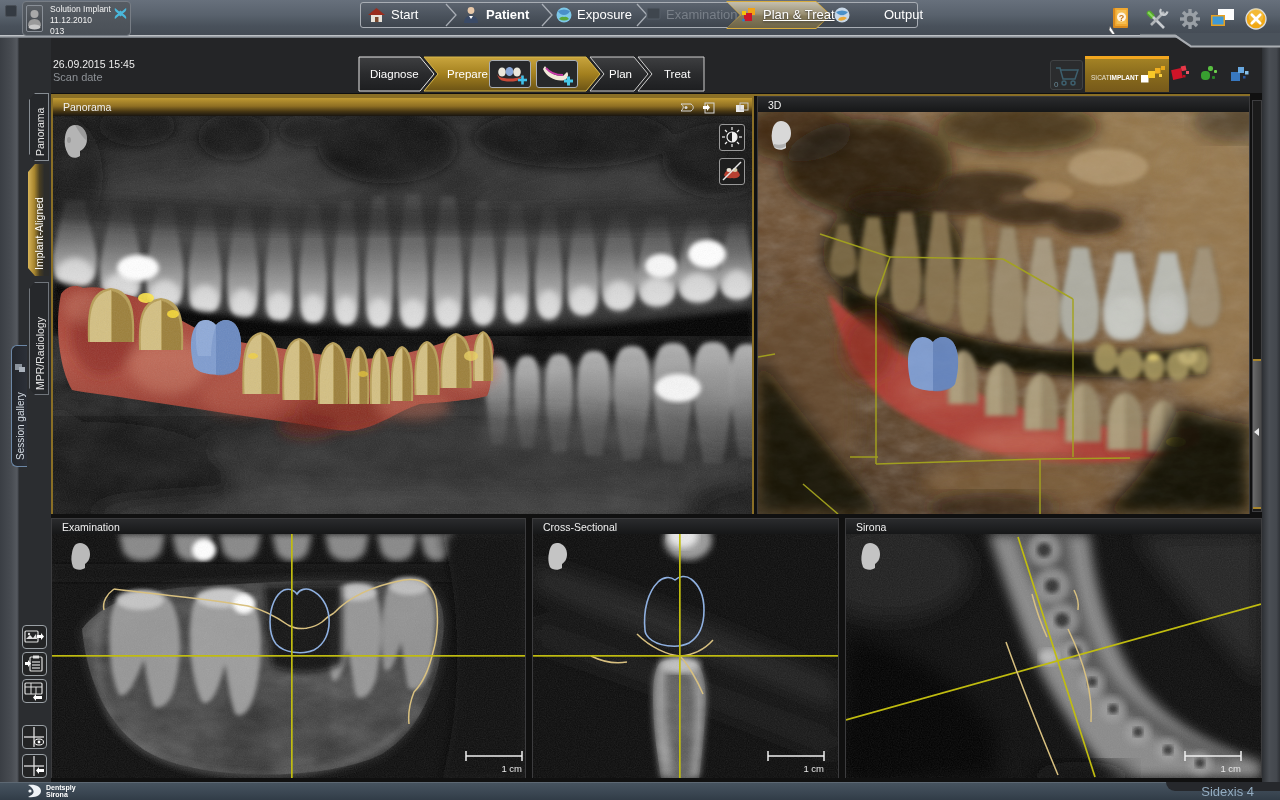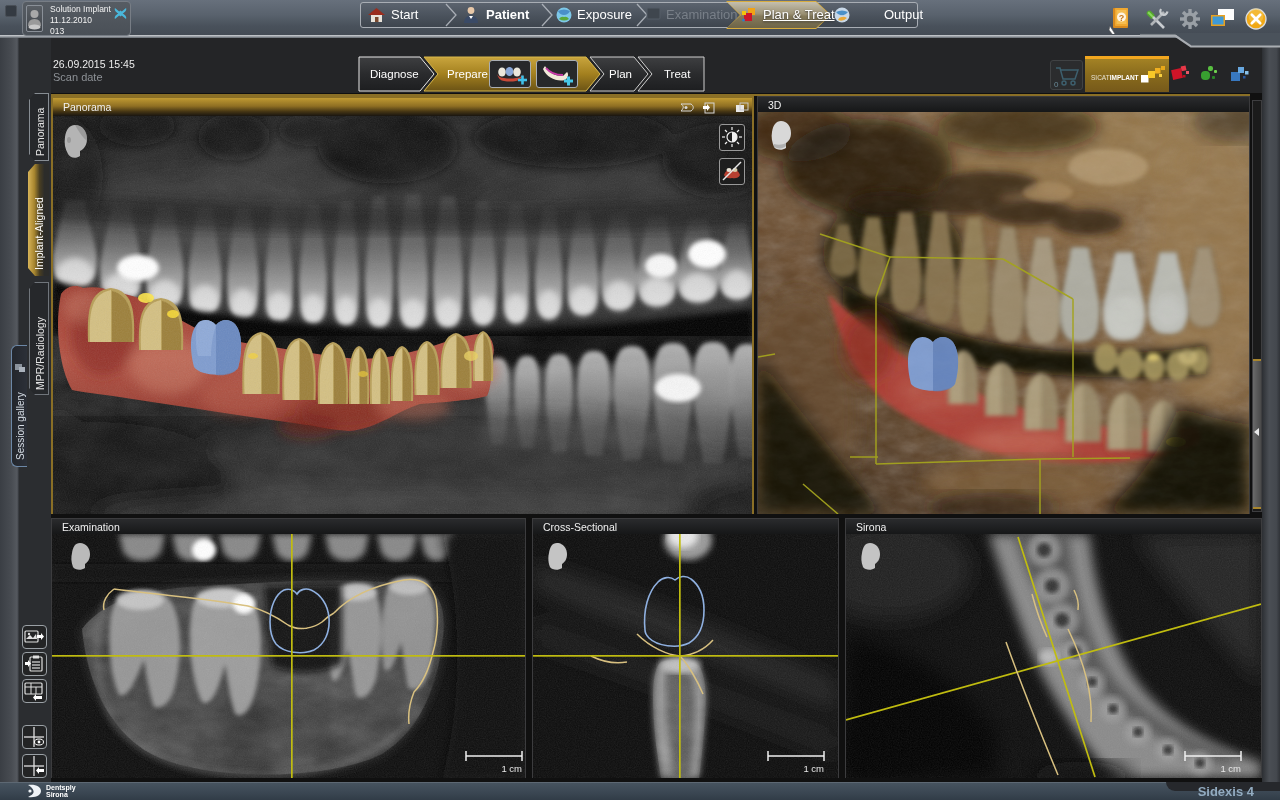--- a/index.html
+++ b/index.html
@@ -50,21 +50,21 @@
 clip-path:polygon(100% 0,100% 100%,7px 100%,0 calc(100% - 8px),0 8px,7px 0);}
 #vt3{left:29px;top:282px;width:20px;height:113px;background:#26282b;border:1px solid #70757b;
 clip-path:polygon(100% 0,100% 100%,6px 100%,0 calc(100% - 7px),0 7px,6px 0);}
 #vt4{left:11px;top:345px;width:16px;height:122px;background:linear-gradient(90deg,#23262c,#2c3038);
 border:1px solid #6c87a6;border-right:none;border-radius:6px 0 0 6px;color:#d7dee6;}
 
 .sq{position:absolute;left:22px;width:25px;height:24px;background:#232425;border:1px solid #9aa0a5;border-radius:4px;}
 
 #statusbar{left:0;top:782px;width:1280px;height:18px;
 background:linear-gradient(#46535f,#3a4652 60%,#313c47);border-top:1px solid #5d6873;}
-#sidexis{position:absolute;right:26px;top:784px;color:#92abc0;font-size:13px;font-weight:bold;}
+#sidexis{position:absolute;right:26px;top:784px;color:#92abc0;font-size:13px;font-weight:normal;}
 #notch{left:1166px;top:782px;width:114px;height:9px;background:#26282c;border-radius:0 0 0 9px;}
 #dlogo{position:absolute;left:46px;top:784px;color:#fff;font-size:7px;line-height:7px;font-weight:bold;}
 
 .panel{position:absolute;background:#111;}
 #p-pano{left:51px;top:96px;width:703px;height:418px;border:2px solid #8a6f26;background:#0d0d0d;}
 #pano-title{position:absolute;left:0;top:0;width:699px;height:18px;
 background:linear-gradient(#c09a32,#8f6f23 45%,#463614 75%,#191510);}
 #p-3d{left:757px;top:96px;width:493px;height:418px;border:1px solid #3a3a3c;background:#0c0c0c;}
 .dtitle{position:absolute;left:0;top:0;width:100%;height:15px;background:linear-gradient(#2a2b2d,#161718);}
 .ptxt{position:absolute;left:10px;top:2px;color:#f0f0f0;font-size:10.5px;}

